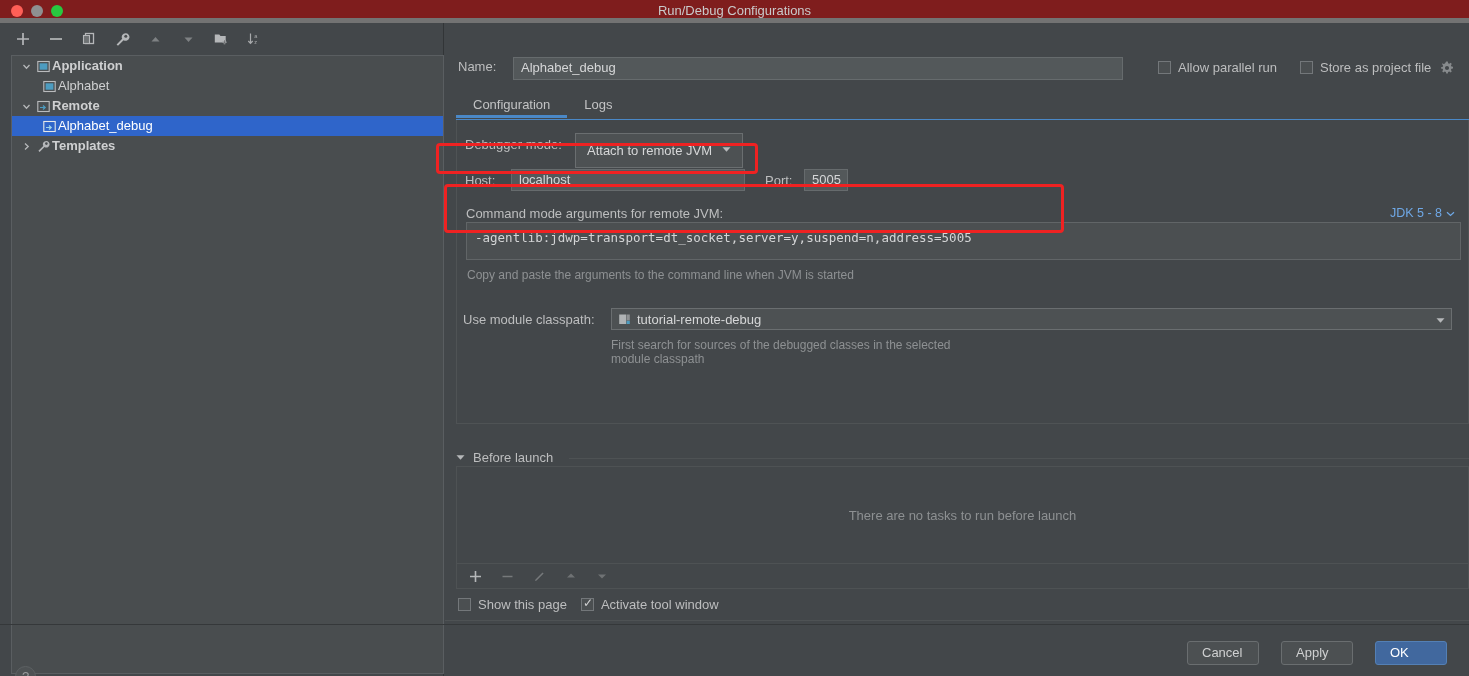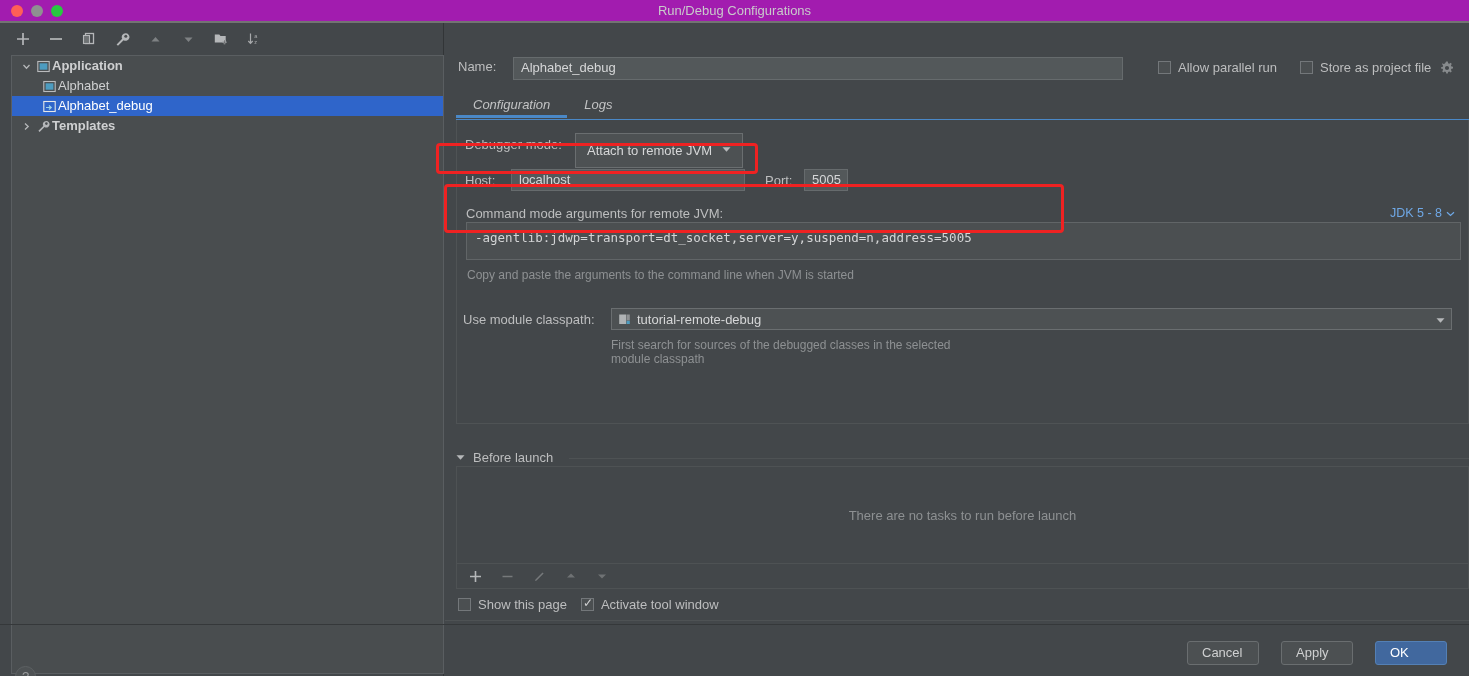--- a/index.html
+++ b/index.html
@@ -13,22 +13,22 @@
     position: relative;
     width: 1469px; height: 676px;
     background: #43474a;
     color: #bbbbbb;
     font-size: 13px;
   }
 
   
   .titlebar {
     position: absolute; left: 0; top: 0; width: 1469px; height: 23px;
-    background: #a21caf;
-    border-bottom: 2px solid #737373;
+    background: #7f1d1d;
+    border-bottom: 5px solid #737373;
   }
   .title-text {
     position: absolute; left: 0; top: 0; width: 1469px;
     line-height: 22px; text-align: center;
     font-size: 13px; color: #c9cacb;
   }
   .lights { position: absolute; left: 11px; top: 5px; display: flex; gap: 8px; }
   .light { width: 12px; height: 12px; border-radius: 50%; }
   .light.red { background: #ff5f57; }
   .light.yellow { background: #8e9091; }
@@ -108,21 +108,20 @@
     font-size: 12px; color: #cfd0d1; line-height: 16px;
   }
 
   .gear-icon { color: #8e9194; display: flex; align-items: center; }
 
   
   .tabs { position: absolute; left: 11px; top: 70px; display: flex; gap: 0; }
   .tab {
     font-size: 13px; color: #c2c3c4; padding: 4px 17px 6px 17px;
     position: relative;
-    font-style: italic;
   }
   .tab.active::after {
     content: ""; position: absolute; left: 0; bottom: 0; width: 100%; height: 3px;
     background: #4a88c7;
   }
   .tabs-sep {
     position: absolute; left: 11px; top: 96px; width: 1013px; height: 1px;
     background: #4a88c7;
   }
 
@@ -283,20 +282,34 @@
       <div class="tree-row indent-2">
         <span class="tw-icon">
           <svg width="13" height="13" viewBox="0 0 13 13">
             <rect x="0.8" y="1.5" width="11.4" height="10" fill="none" stroke="#b9bbbd" stroke-width="1.1"></rect>
             <rect x="2.6" y="3.3" width="7.8" height="6.4" fill="#4d9cc0"></rect>
           </svg>
         </span>
         <span class="tw-label">Alphabet</span>
       </div>
 
+      <div class="tree-row bold indent-1">
+        <span class="tw-arrow">
+          <svg width="9" height="9" viewBox="0 0 9 9">
+              <path d="M1.5 3l3 3.2L7.5 3" stroke="#b5b7b9" stroke-width="1.3" fill="none"></path>
+            </svg>
+        </span>
+        <span class="tw-icon">
+          <svg width="13" height="13" viewBox="0 0 13 13">
+            <rect x="0.8" y="1.5" width="11.4" height="10" fill="none" stroke="#b9bbbd" stroke-width="1.1"></rect>
+            <path d="M3 7.5h5M6 5.5l2.2 2-2.2 2" stroke="#4d9cc0" stroke-width="1.2" fill="none"></path>
+          </svg>
+        </span>
+        <span class="tw-label">Remote</span>
+      </div>
 
       <div class="tree-row indent-2 selected">
         <span class="tw-icon">
           <svg width="13" height="13" viewBox="0 0 13 13">
             <rect x="0.8" y="1.5" width="11.4" height="10" fill="none" stroke="#e6e7e8" stroke-width="1.1"></rect>
             <path d="M3 7.5h5M6 5.5l2.2 2-2.2 2" stroke="#9fd4e8" stroke-width="1.2" fill="none"></path>
           </svg>
         </span>
         <span class="tw-label">Alphabet_debug</span>
       </div>

